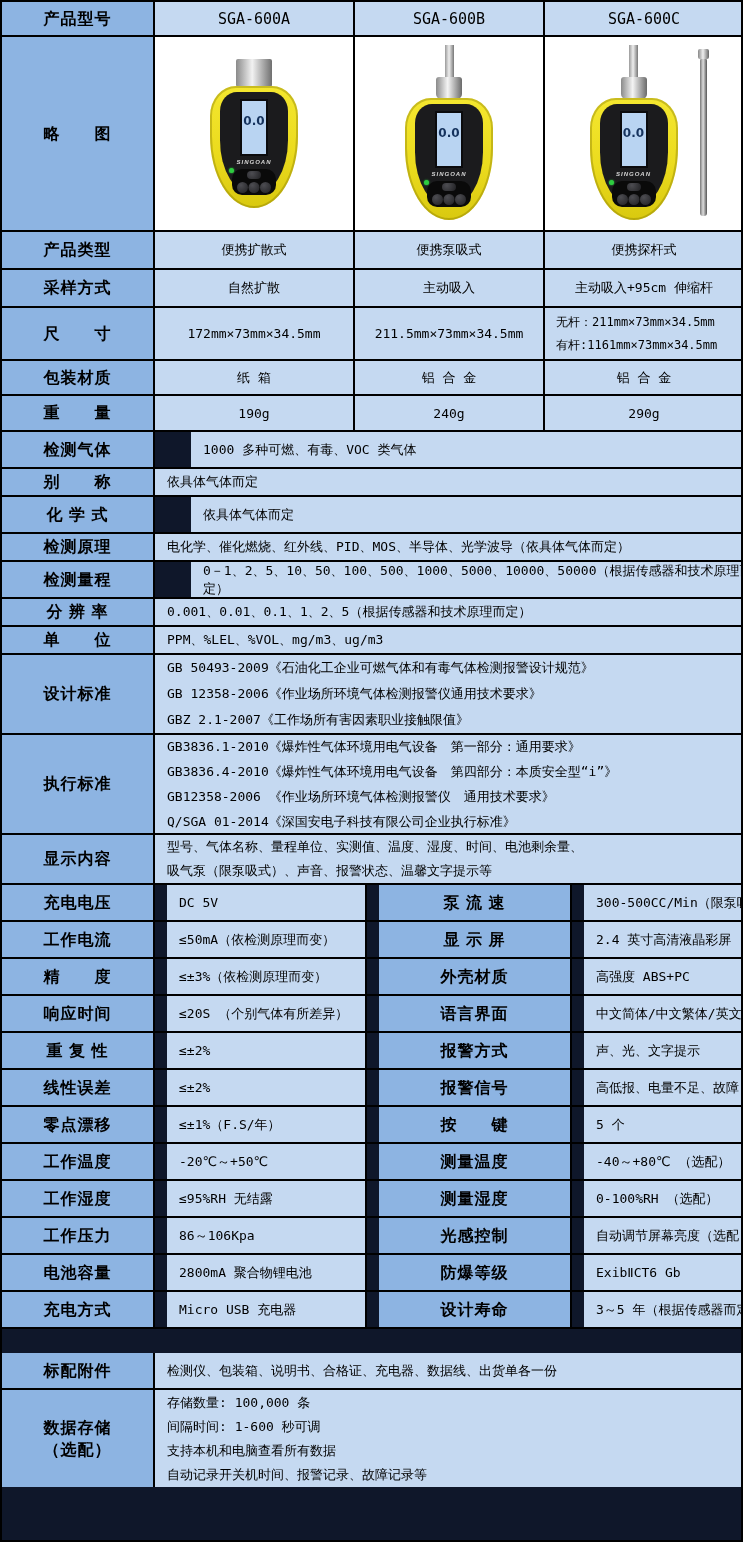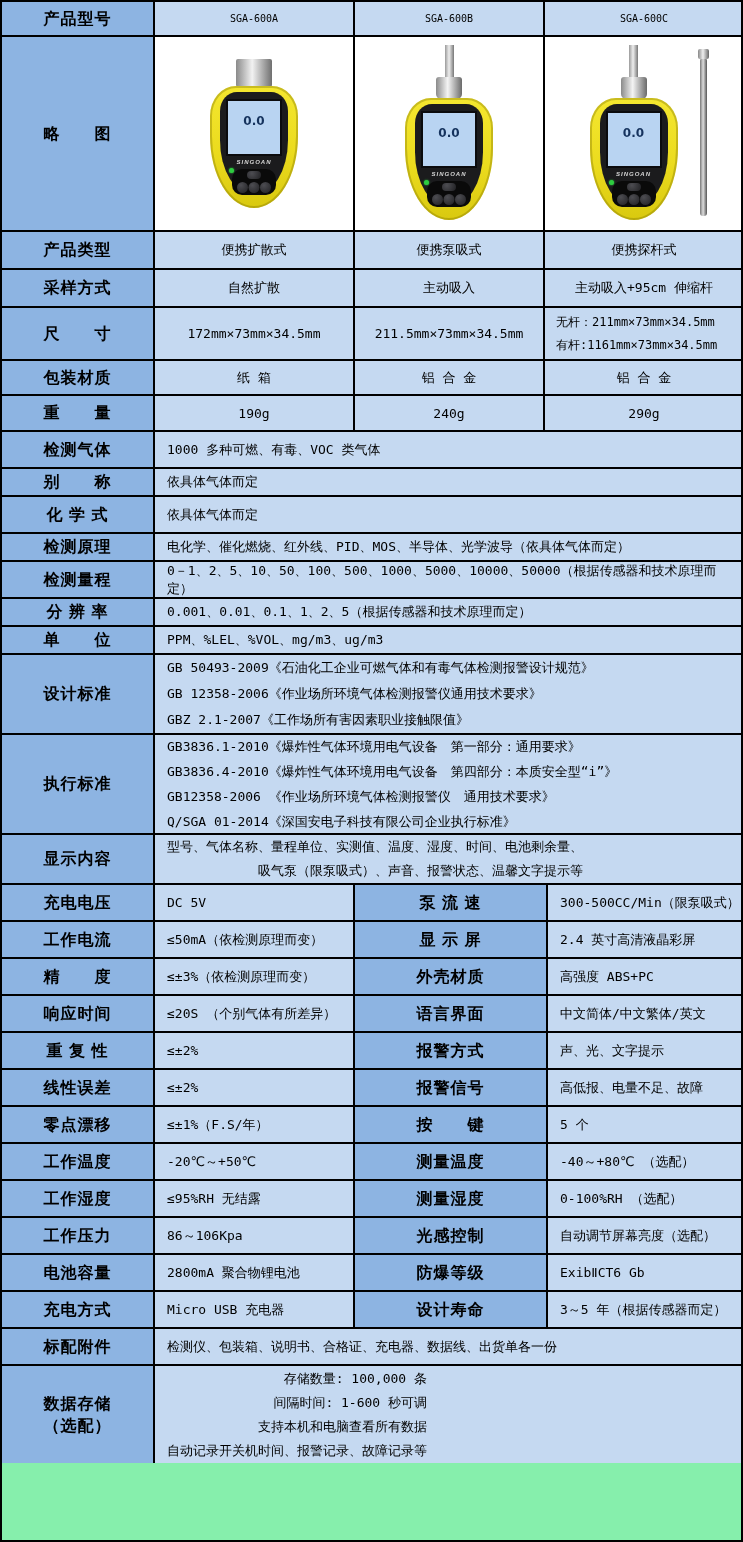--- a/index.html
+++ b/index.html
@@ -10,63 +10,63 @@
     --device-yellow:#EBDB1E;
     --device-dark:#1B1B1D;
     --screen-blue:#B9D4F2;
     --screen-text:#16335E;
     --led-green:#2ECC40;
   }
   *{margin:0;padding:0;box-sizing:border-box;}
   body{background:#fff;font-family:"Liberation Sans","DejaVu Sans",sans-serif;color:#000;}
   .sheet{
     width:743px;height:1542px;border:2px solid var(--border);
-    overflow:hidden;background:#86efac;
+    overflow:hidden;background:#0f172a;
   }
   .row{display:grid;border-bottom:2px solid var(--border);}
   .row:last-child{border-bottom:none;}
   .cols-models{grid-template-columns:153px 200px 190px 198px;}
-  .cols-pair{grid-template-columns:153px 200px 193px 193px;}
+  .cols-pair{grid-template-columns:153px 200px 193px 193px;gap:12px;}
   .cols-full{grid-template-columns:153px 586px;}
   .cell{border-right:2px solid var(--border);display:flex;align-items:center;overflow:hidden;}
   .cell:last-child{border-right:none;}
   .lbl{
     background:var(--label-bg);justify-content:center;text-align:center;
     font-weight:bold;font-size:16px;letter-spacing:1px;
     flex-direction:column;line-height:22px;
   }
   .val{
     background:var(--value-bg);
     font-family:"DejaVu Sans Mono","DejaVu Sans",monospace;
     font-size:13px;white-space:pre-line;
   }
   .center{justify-content:center;text-align:center;}
   .left{justify-content:flex-start;padding-left:12px;text-align:left;}
-  .hdr-model{font-size:10px;}
+  .hdr-model{font-size:15px;}
   .img-cell{background:#ffffff;justify-content:center;align-items:center;gap:14px;}
   .small{font-size:12px;padding-left:11px;line-height:23px;}
   
   .lh26{line-height:26px;}
   .lh25{line-height:25px;}
-  .lh24{line-height:24px;text-align:right;}
+  .lh24{line-height:24px;}
   
   .r-header{height:35px;}
   .r-sketch{height:195px;}
   .r-type{height:38px;}
   .r-sampling{height:38px;}
   .r-size{height:53px;}
   .r-pack{height:35px;}
   .r-weight{height:36px;}
-  .r-f37{height:37px;}
+  .r-f37{height:37px;gap:36px;}
   .r-f38{height:28px;}
   .r-design{height:80px;}
   .r-exec{height:100px;}
   .r-display{height:50px;}
   .r-pair{height:37px;}
-  .r-acc{height:37px;}
+  .r-acc{height:37px;margin-top:24px;}
   .r-storage{height:97px;}
 
   
   .device{position:relative;width:104px;height:178px;display:flex;flex-direction:column;align-items:center;flex:0 0 auto;}
   .dev-a{padding-top:14px;}
   .cap-a{width:36px;height:28px;border-radius:2px;
     background:linear-gradient(90deg,#8a8a8a,#f2f2f2 45%,#6f6f6f);}
   .stem{width:9px;height:32px;background:linear-gradient(90deg,#9a9a9a,#eeeeee 45%,#777777);}
   .collar{width:26px;height:22px;border-radius:3px 3px 5px 5px;
     background:linear-gradient(90deg,#8a8a8a,#f4f4f4 45%,#6a6a6a);}
@@ -76,21 +76,21 @@
     border-radius:26px 26px 44px 44px / 30px 30px 72px 72px;
     box-shadow:inset 0 0 0 2px rgba(120,108,0,.35);
   }
   .panel{
     position:absolute;left:10px;right:10px;top:6px;bottom:13px;
     background:var(--device-dark);
     border-radius:18px 18px 36px 36px / 20px 20px 58px 58px;
     display:flex;flex-direction:column;align-items:center;
   }
   .screen{
-    width:56px;height:57px;margin-top:7px;background:var(--screen-blue);
+    width:28px;height:57px;margin-top:7px;background:var(--screen-blue);
     border:2px solid #0b0b0d;display:flex;flex-direction:column;align-items:center;gap:12px;
   }
   .scr-bar{width:100%;height:7px;background:#6f9ed6;}
   .scr-val{font-family:"DejaVu Sans",sans-serif;font-weight:bold;font-size:12px;color:var(--screen-text);margin:2px 0 1px;line-height:13px;}
   .scr-line{width:78%;height:3px;background:#7aa6da;margin:2px 0;}
   .scr-foot{width:100%;height:6px;background:#30549B;margin-top:auto;}
   .led{position:absolute;left:9px;top:76px;width:5px;height:5px;border-radius:50%;background:var(--led-green);box-shadow:0 0 2px var(--led-green);}
   .brand{margin-top:3px;color:#d6d6d6;font-size:6px;font-weight:bold;font-style:italic;letter-spacing:1px;line-height:7px;}
   .btns{margin-top:3px;width:44px;height:37px;background:#0a0a0a;border-radius:10px;position:relative;}
   .k{position:absolute;width:11px;height:11px;border-radius:50%;

